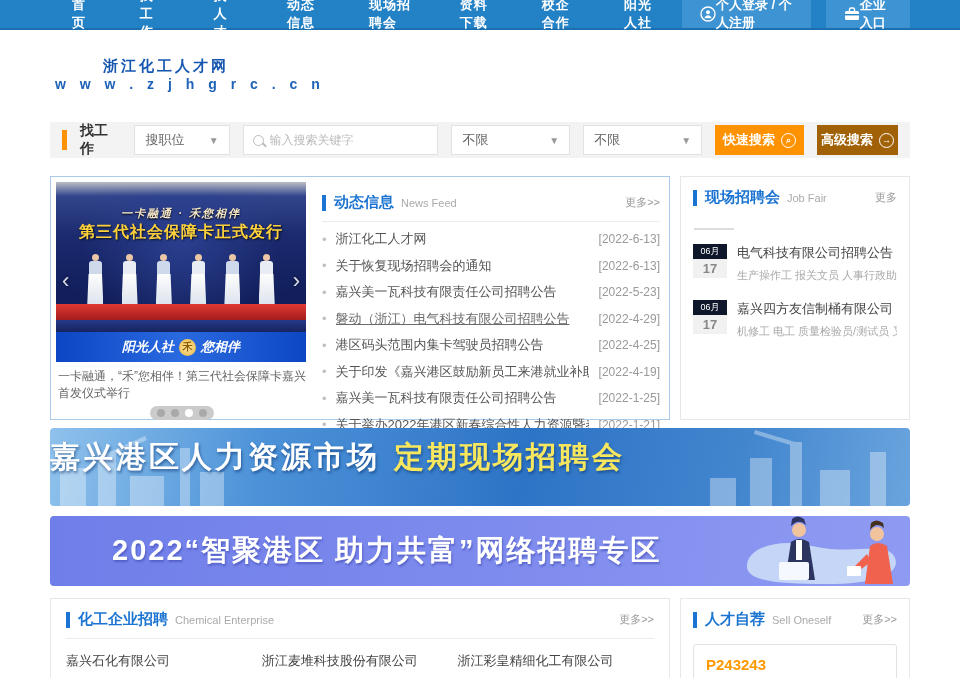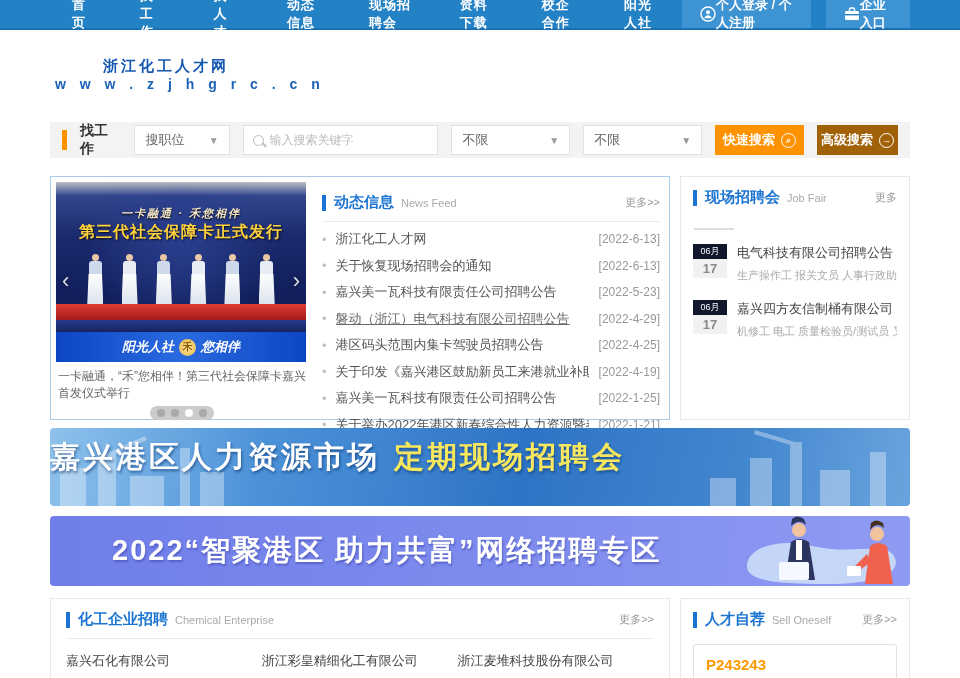--- a/index.html
+++ b/index.html
@@ -433,25 +433,25 @@
       <span class="sec-title">化工企业招聘</span>
       <span class="sec-sub">Chemical Enterprise</span>
       <a class="sec-more">更多&gt;&gt;</a>
     </div>
     <div class="companies">
       <div class="comp">
         <div class="comp-name">嘉兴石化有限公司</div>
 
       </div>
       <div class="comp">
+        <div class="comp-name">浙江麦堆科技股份有限公司</div>
+
+      </div>
+      <div class="comp">
         <div class="comp-name">浙江彩皇精细化工有限公司</div>
-
-      </div>
-      <div class="comp">
-        <div class="comp-name">浙江麦堆科技股份有限公司</div>
 
       </div>
     </div>
   </div>
 
   <div class="talent">
     <div class="sec-head noline">
       <span class="sec-bar"></span>
       <span class="sec-title">人才自荐</span>
       <span class="sec-sub">Sell Oneself</span>

